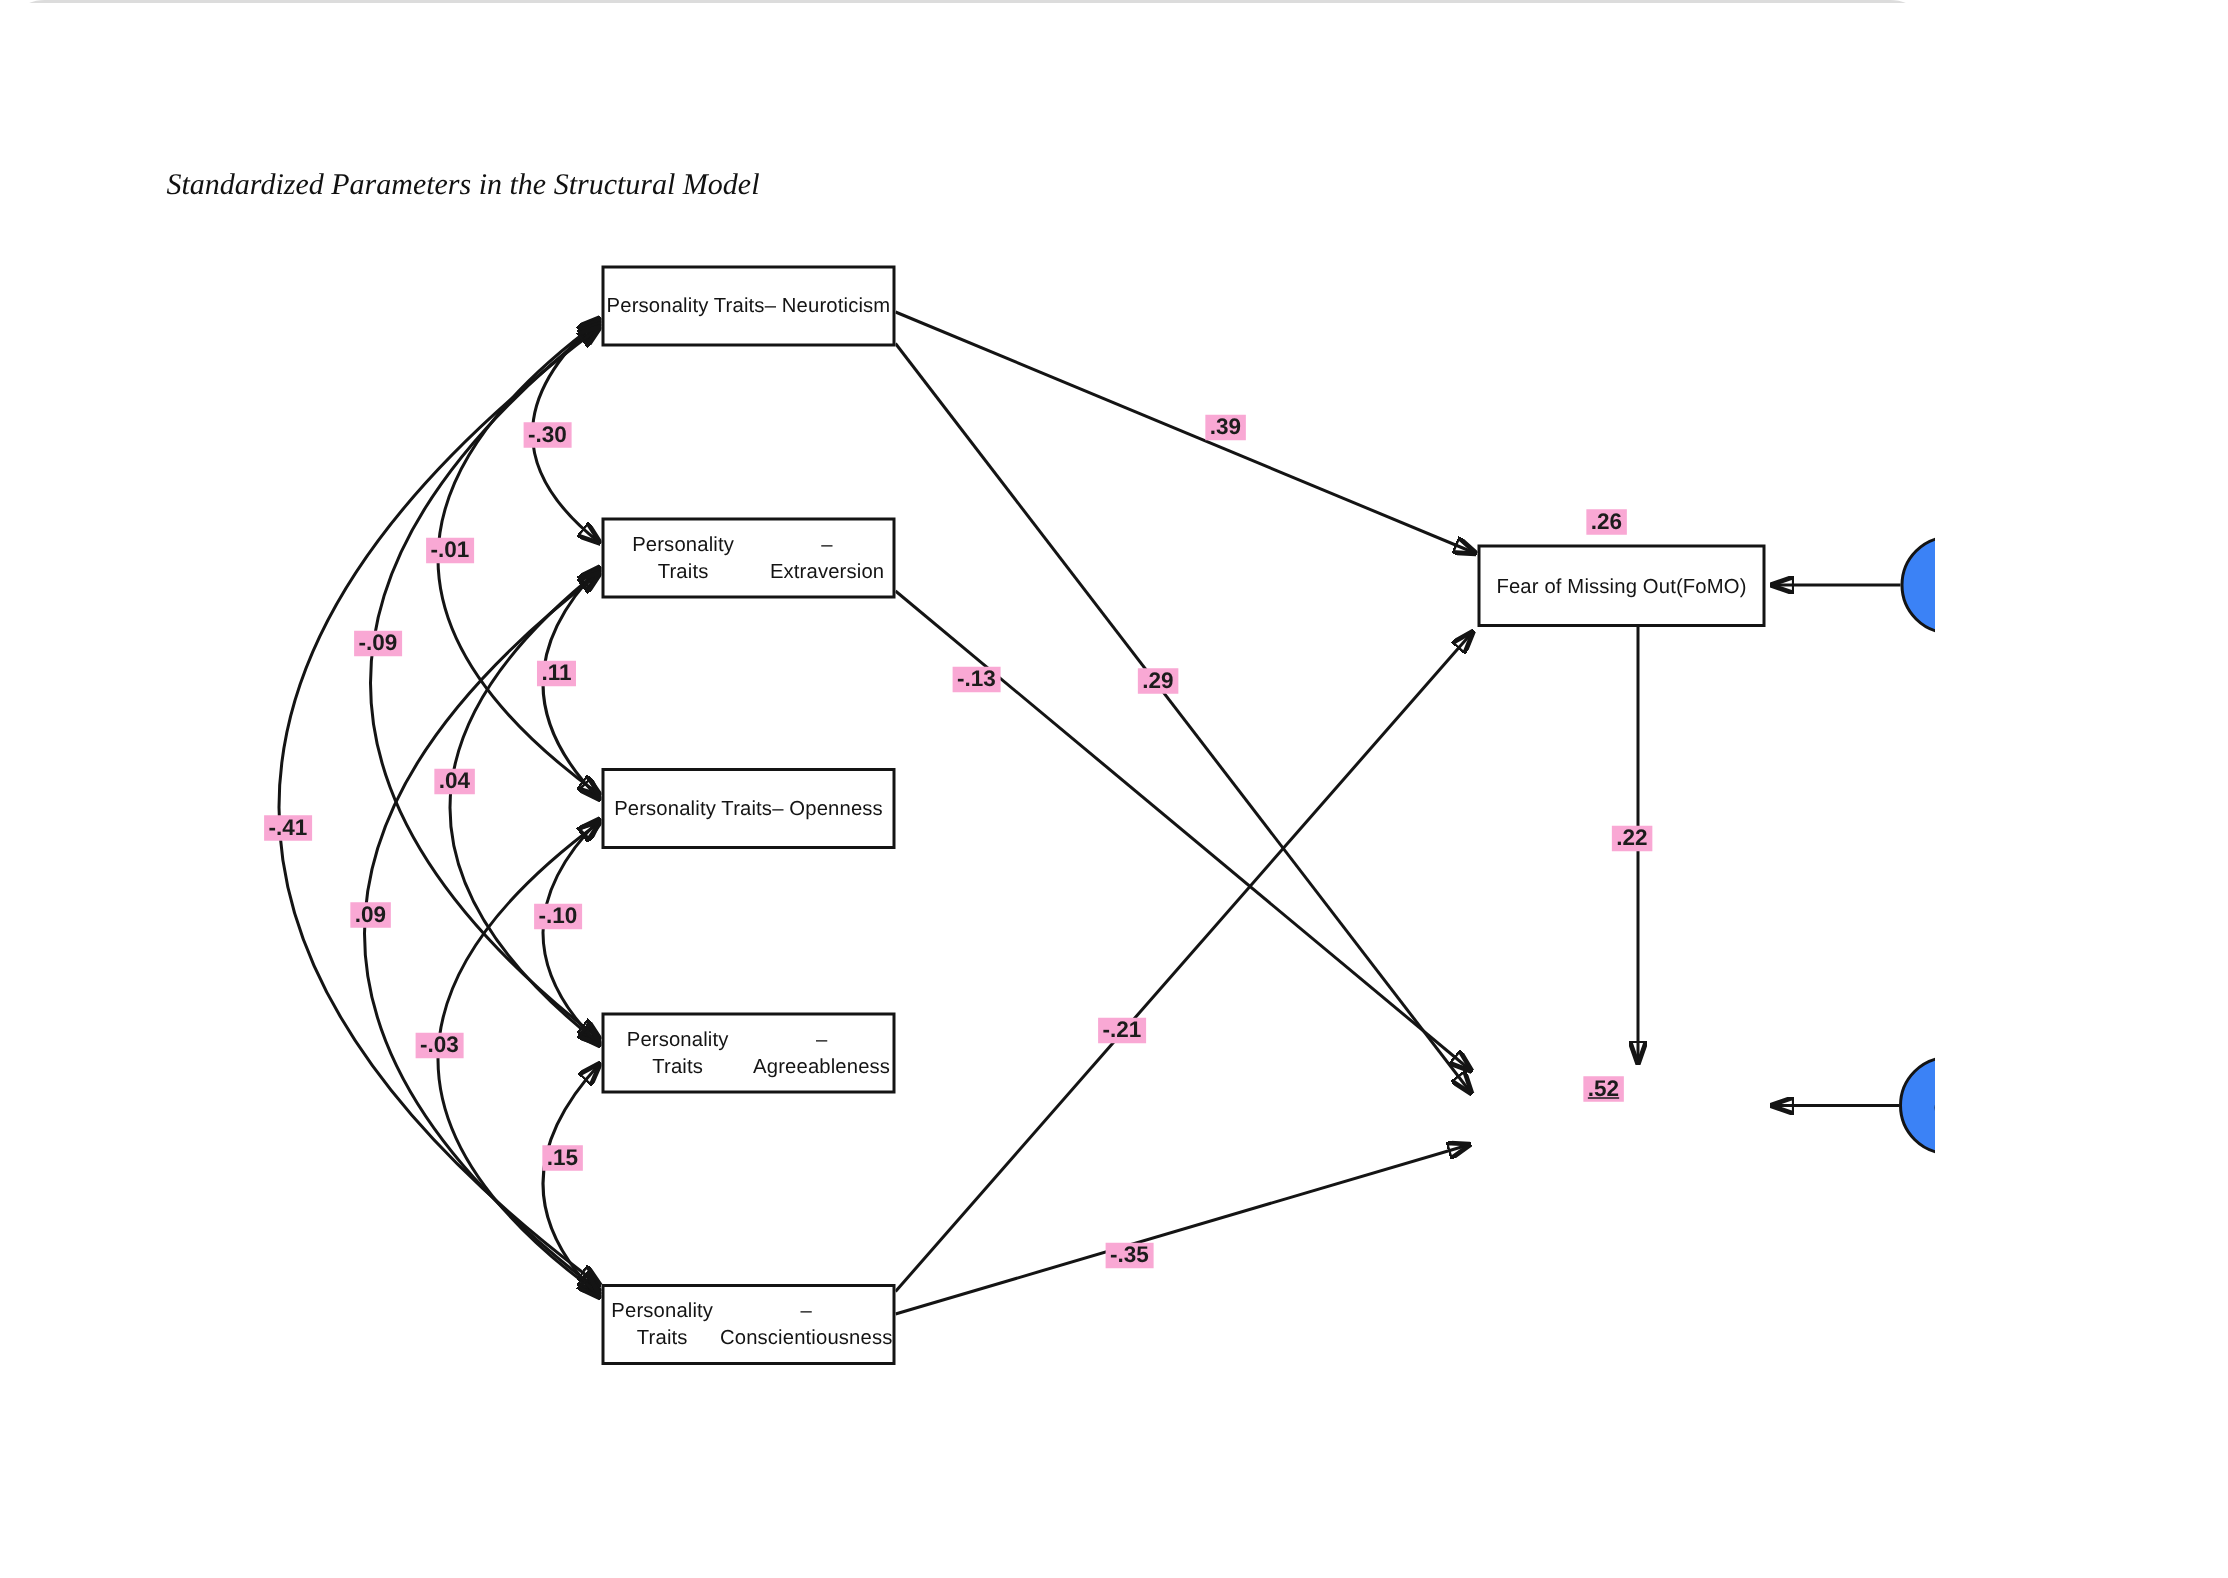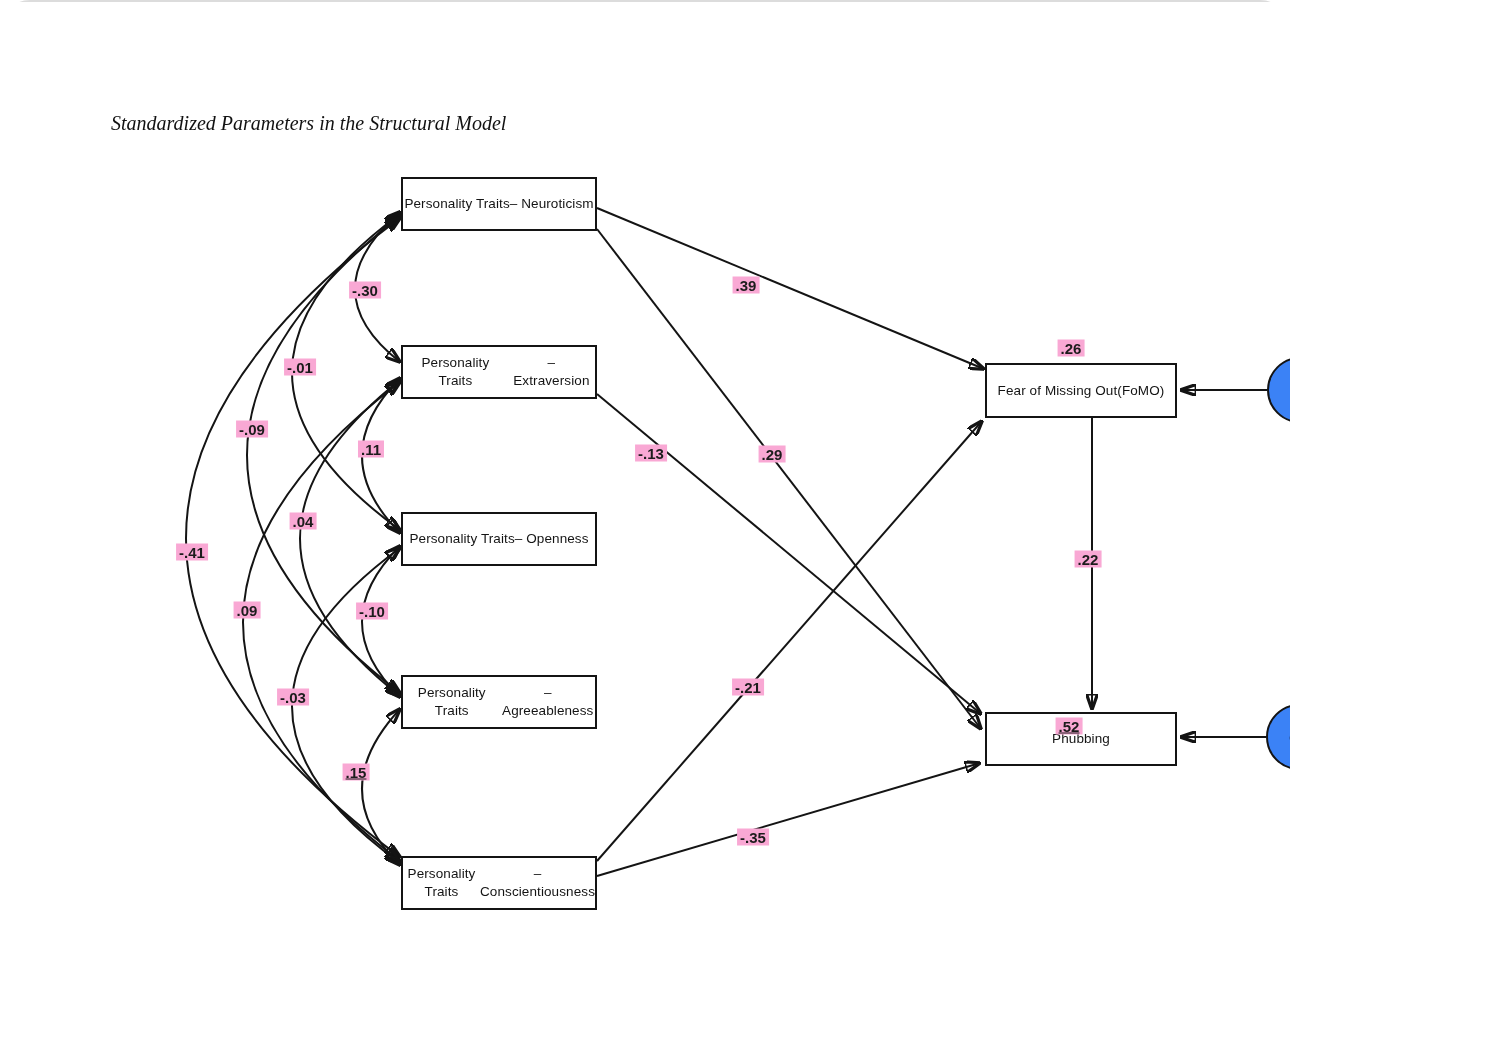--- a/index.html
+++ b/index.html
@@ -115,45 +115,42 @@
   </div>
   <div class="node trait" style="top:856px">
     <span>Personality Traits</span>
     <span>– Conscientiousness</span>
   </div>
 
   <div class="node" style="left:985px; top:363px; width:188px; height:51px;">
     <span>Fear of Missing Out</span>
     <span>(FoMO)</span>
   </div>
-  <div class="node" style="left:985px; top:712px; width:188px; height:50px;">
-    <span>Phubbing</span>
-  </div>
 
   <div class="err-circle" style="left:1267px; top:357px;">
     <span>e1</span>
   </div>
   <div class="err-circle" style="left:1266px; top:704px;">
     <span>e2</span>
   </div>
 
-  <span class="coef" style="left:746px; top:285px;">.39</span>
+  <span class="coef" style="left:817px; top:285px;">.39</span>
   <span class="coef" style="left:772px; top:454px;">.29</span>
   <span class="coef" style="left:651px; top:453px;">-.13</span>
   <span class="coef" style="left:748px; top:687px;">-.21</span>
   <span class="coef" style="left:753px; top:837px;">-.35</span>
   <span class="coef" style="left:1088px; top:559px;">.22</span>
 
   <span class="coef r2" style="left:1071px; top:348px;">.26</span>
   <span class="coef r2" style="left:1069px; top:726px;text-decoration:underline;">.52</span>
 
   <span class="coef" style="left:365px; top:290px;">-.30</span>
   <span class="coef" style="left:300px; top:367px;">-.01</span>
   <span class="coef" style="left:252px; top:429px;">-.09</span>
   <span class="coef" style="left:192px; top:508px;margin-top:44px;">-.41</span>
   <span class="coef" style="left:371px; top:449px;">.11</span>
   <span class="coef" style="left:303px; top:521px;">.04</span>
   <span class="coef" style="left:247px; top:610px;">.09</span>
   <span class="coef" style="left:372px; top:611px;">-.10</span>
   <span class="coef" style="left:293px; top:697px;">-.03</span>
-  <span class="coef" style="left:356px; top:772px;text-decoration:underline;">.15</span>
+  <span class="coef" style="left:375px; top:772px;">.15</span>
 
 </div>
 
 </body></html>

